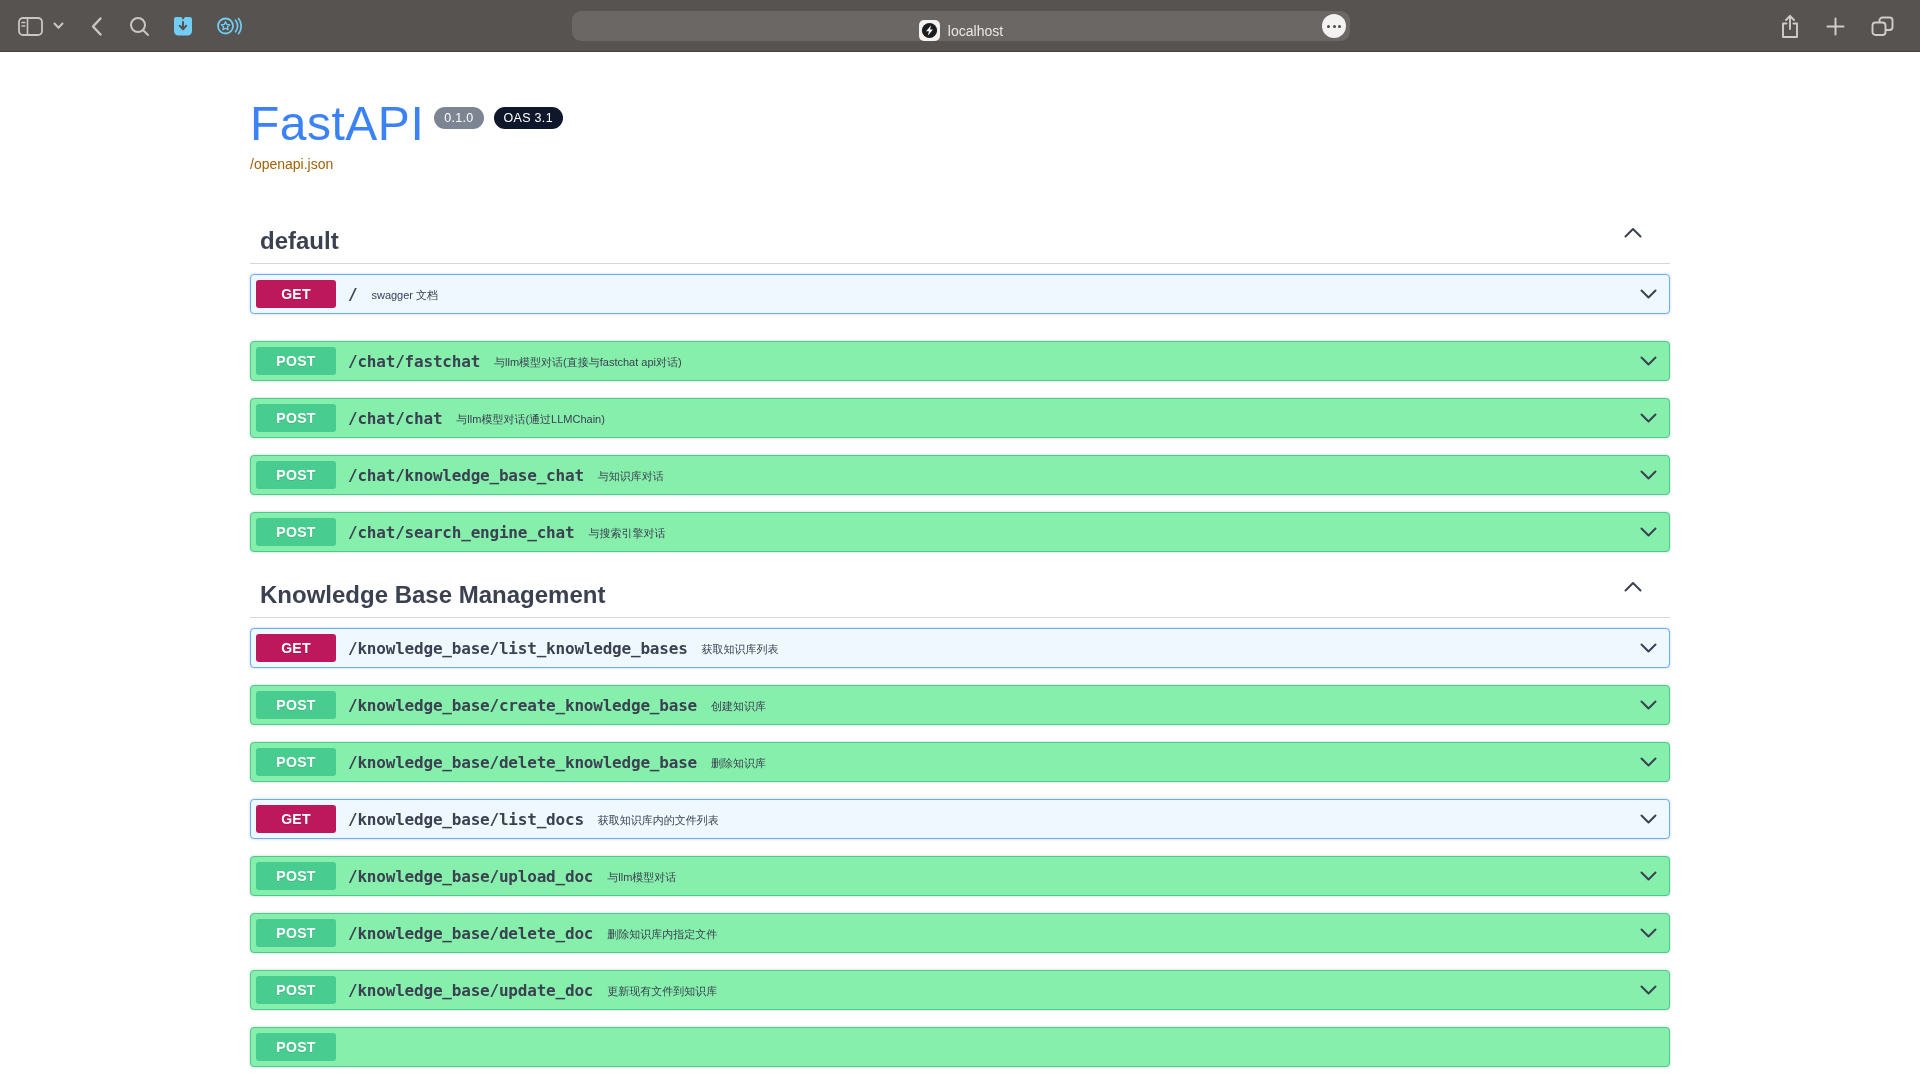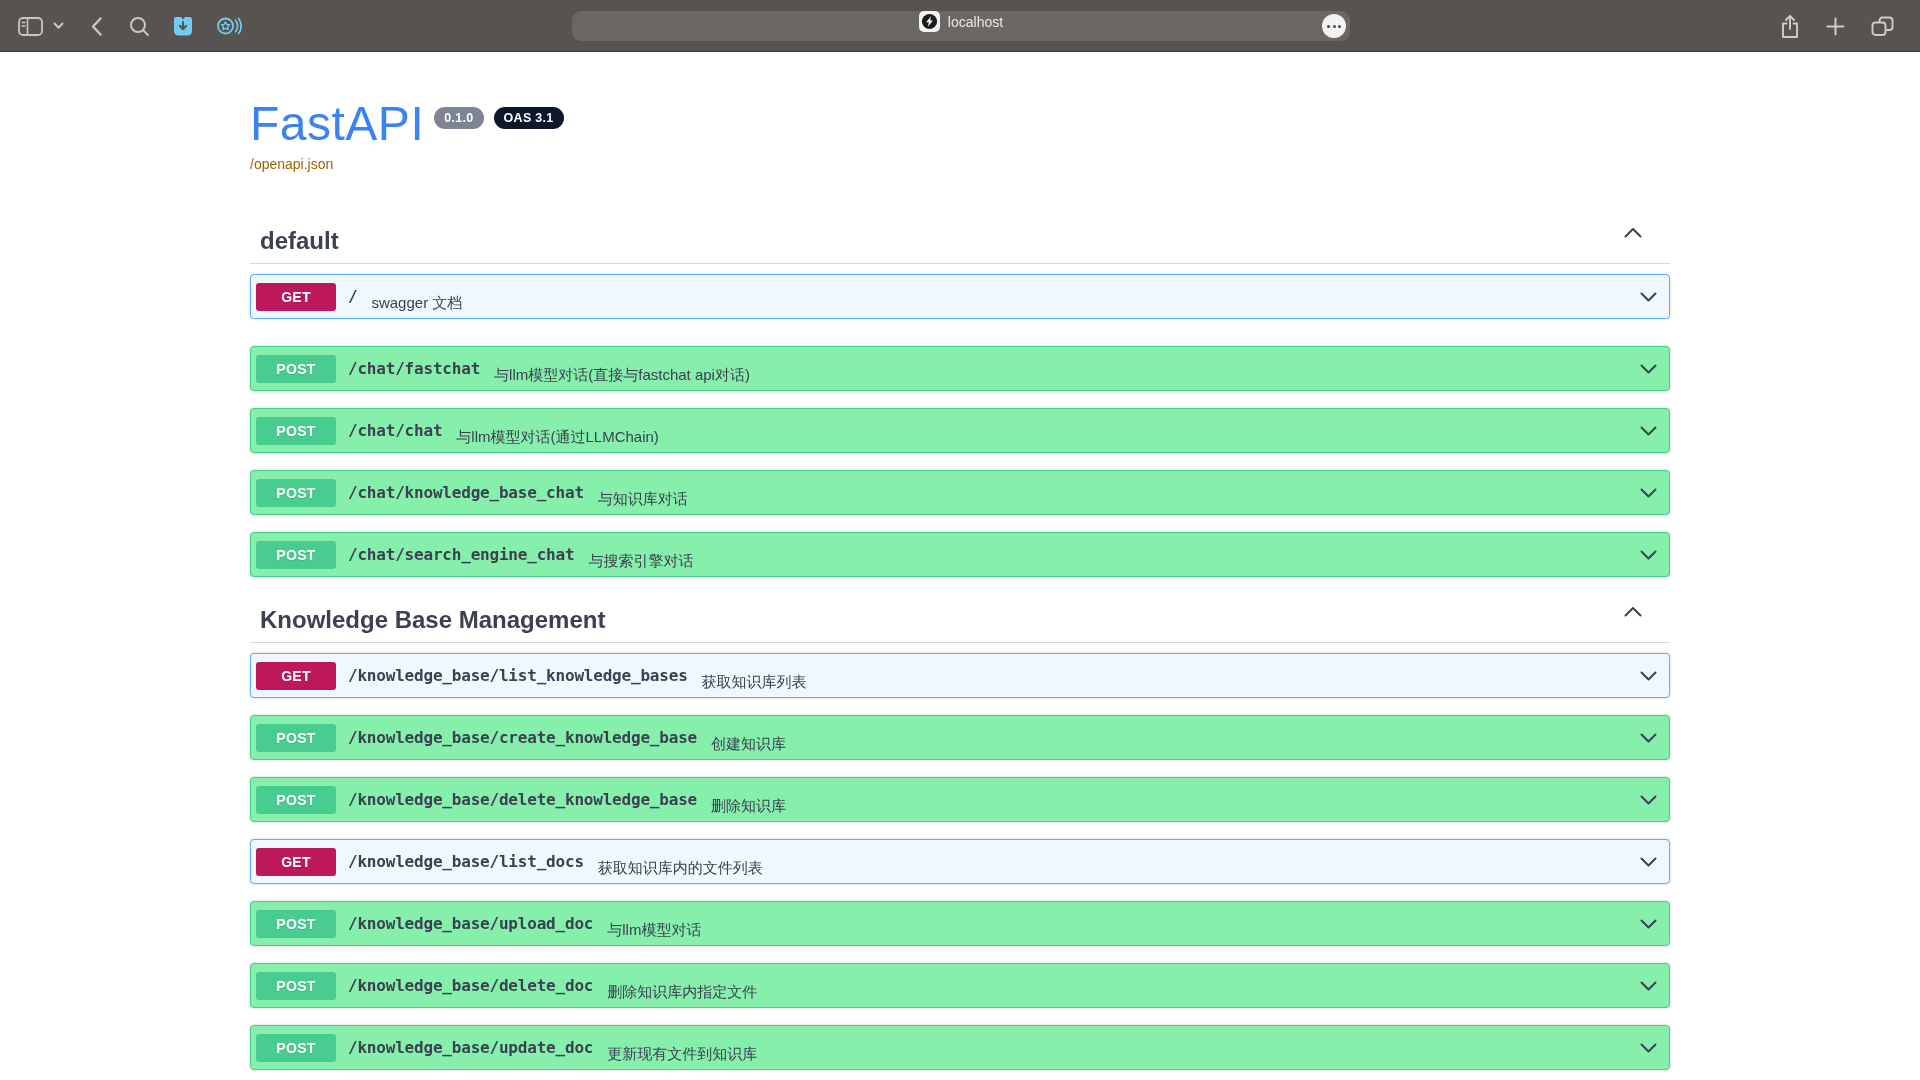--- a/index.html
+++ b/index.html
@@ -7,42 +7,42 @@
               font-family:"Liberation Sans", sans-serif; }
 
   
   .toolbar { position:relative; width:1920px; height:52px; background:#575350;
              border-bottom:1px solid rgba(0,0,0,.25); }
   .tb-left { position:absolute; left:18px; top:0; height:52px; display:flex; align-items:center; }
   .tb-btn { display:flex; align-items:center; justify-content:center; cursor:default; }
   .tb-gap-s { margin-left:10px; } .tb-gap-m { margin-left:22px; } .tb-gap-l { margin-left:26px; }
 
   .url-capsule { position:absolute; left:572px; top:11px; width:778px; height:30px;
-                 background:#6b6764; border-radius:9px; display:flex; align-items:flex-start;
+                 background:#6b6764; border-radius:9px; display:flex; align-items:flex-end;
                  justify-content:center; }
   .url-center { display:flex; align-items:center; gap:8px; }
   .url-text { color:#e9e7e5; font-size:14px; }
   .ellipsis-btn { position:absolute; right:4px; top:3px; width:24px; height:24px;
                   background:#f3f2f1; border-radius:50%; display:flex; align-items:center;
                   justify-content:center; gap:2.5px; }
   .ellipsis-btn i { width:3px; height:3px; border-radius:50%; background:#4c4a48; }
 
   .tb-right { position:absolute; right:26px; top:0; height:52px; display:flex;
               align-items:center; gap:26px; }
 
   
   .page { width:1920px; height:1028px; background:#fff; }
   .container { width:1420px; margin:0 auto; }
 
   .info { padding-top:52px; padding-bottom:42px; }
   .title-row { display:flex; align-items:flex-start; gap:10px; }
   .api-title { font-size:48px; line-height:40px; font-weight:normal; color:#3b82f6;
                letter-spacing:0.5px; }
   .pill { display:inline-block; margin-top:3px; padding:4px 10px; border-radius:11px;
-          color:#fff; font-size:12.5px; font-weight:bold; letter-spacing:0.3px; }
+          color:#fff; font-size:12.5px; font-weight:normal; letter-spacing:0.3px; }
   .pill.version { background:#7d8492; }
   .pill.oas { background:#0f172a; }
   .spec-link { display:inline-block; margin-top:12px; color:#a16207; font-size:14px;
                text-decoration:none; cursor:pointer; }
 
   .tag-header { display:flex; justify-content:space-between; align-items:flex-start;
                 padding:12px 28px 8px 10px; border-bottom:1px solid #d5d7db;
                 cursor:pointer; }
   .tag-name { font-size:24px; font-weight:bold; color:#3b4151; }
   .ops { padding-top:10px; }
@@ -52,21 +52,21 @@
              cursor:pointer; }
   .opblock.get  { background:#eff7ff; border-color:#61affe; }
   .opblock.post { background:#86efac; border-color:#49cc90; }
   .method { width:80px; flex:0 0 80px; text-align:center; padding:6px 0; border-radius:3px;
             color:#fff; font-size:14px; font-weight:bold; letter-spacing:0.3px;
             text-shadow:0 1px 0 rgba(0,0,0,.1); }
   .opblock.get  .method { background:#be185d; }
   .opblock.post .method { background:#49cc90; }
   .path { margin-left:12px; font-family:"DejaVu Sans Mono", monospace; font-weight:bold;
           font-size:16px; color:#3b4151; letter-spacing:-0.2px; }
-  .summary { margin-left:14px; font-size:15px; color:#3b4151; padding-top:2px;margin-top:12px; }
+  .summary { margin-left:14px; font-size:11px; color:#3b4151; padding-top:2px; }
   .row-chevron { margin-left:auto; margin-right:7px; display:flex; align-items:center; }
 </style>
 </head>
 <body>
 
 <div class="toolbar">
 
   <div class="tb-left">
     <span class="tb-btn">
       <svg width="25" height="19" viewBox="0 0 25 19" fill="none">

